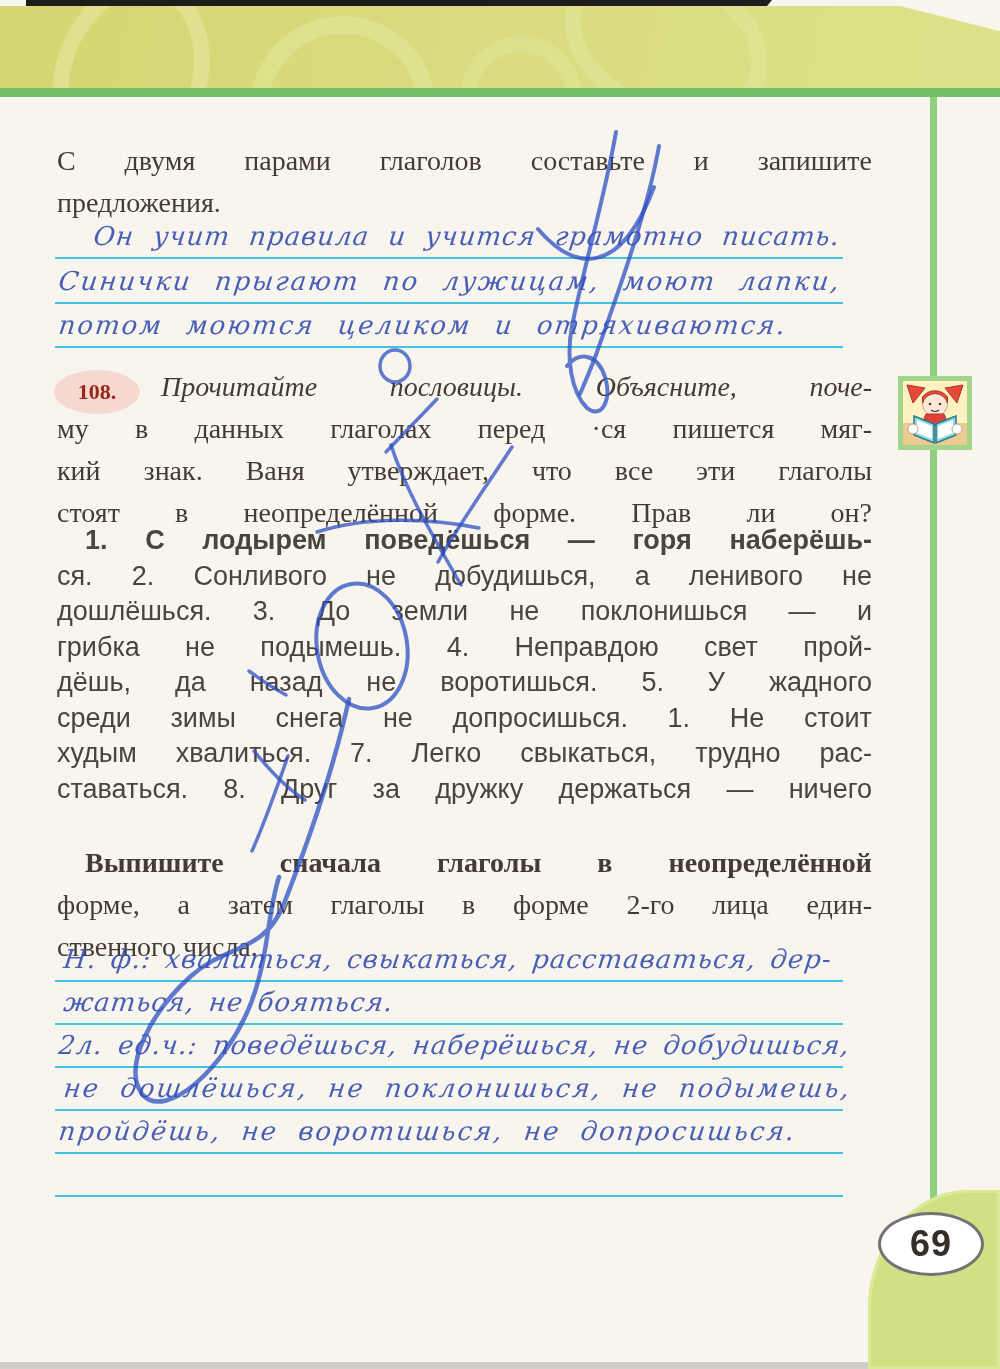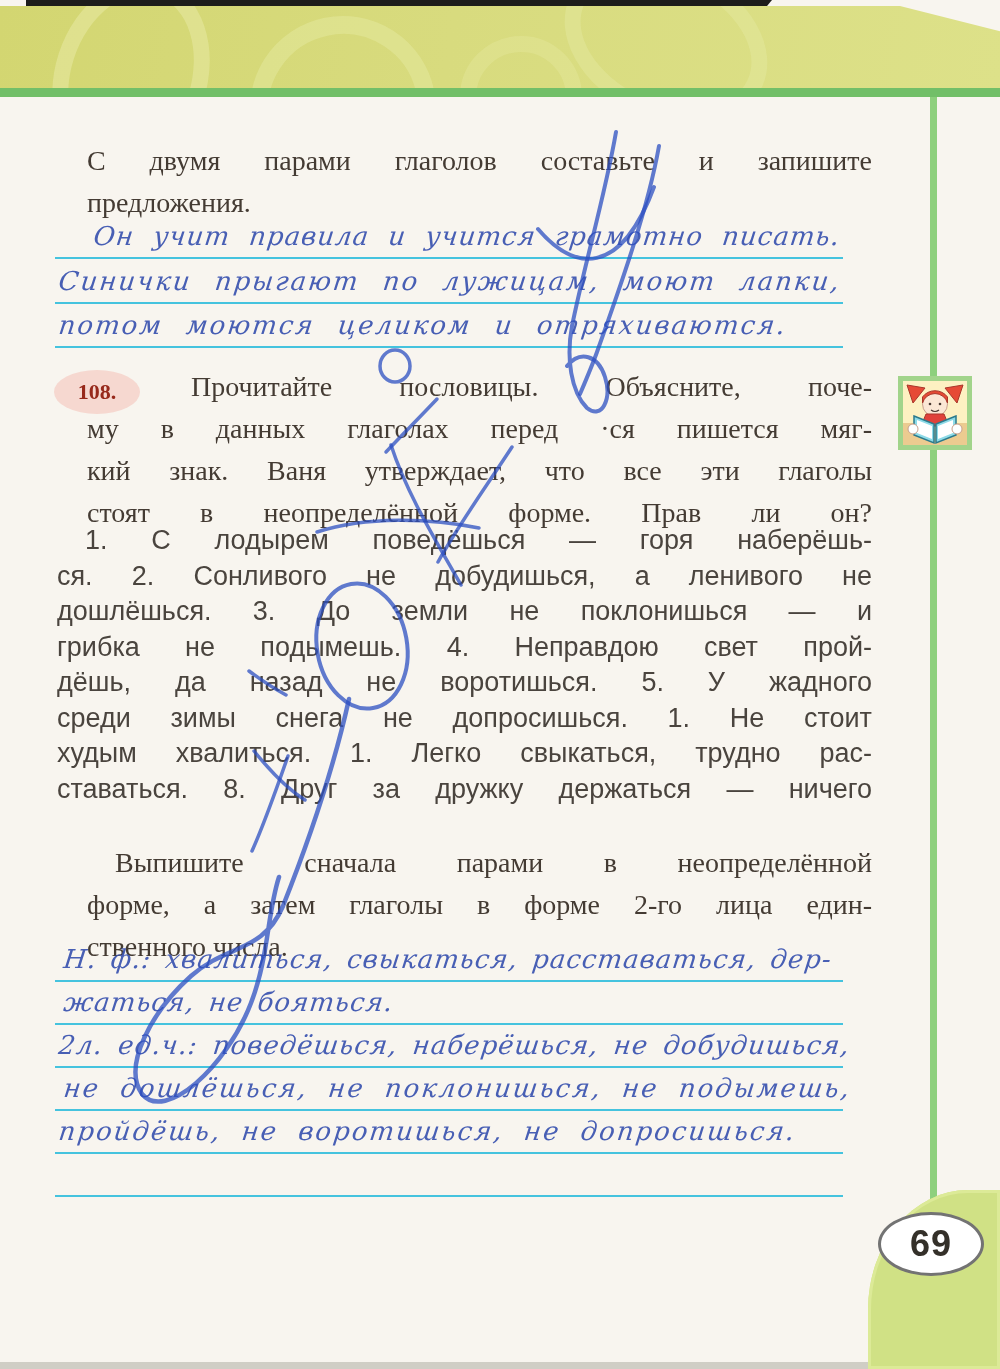--- a/index.html
+++ b/index.html
@@ -23,27 +23,27 @@
   .girl{position:absolute;left:898px;top:376px;width:74px;height:74px;}
   
   .blob{position:absolute;right:0;top:1190px;width:132px;height:179px;background:#d0e185;
         border-top-left-radius:100px 120px;box-shadow:inset 0 0 0 3px #dcea97;}
   .pnum{position:absolute;left:10px;top:22px;width:100px;height:58px;background:#fff;
         border:3px solid #737373;border-radius:50%;display:flex;align-items:center;justify-content:center;
         font-family:"Liberation Sans",sans-serif;font-weight:bold;font-size:36px;color:#343029;letter-spacing:1px;}
   
   .block{position:absolute;left:57px;width:815px;}
   .pline{font-family:"Liberation Serif",serif;font-size:28px;color:#443b33;
-         height:42px;line-height:42px;text-align:justify;text-align-last:justify;white-space:nowrap;margin-left:30px;}
+         height:42px;line-height:42px;text-align:justify;text-align-last:justify;white-space:nowrap;}
   .pline.last{text-align-last:left;}
   .sline{font-family:"Liberation Sans",sans-serif;font-size:27px;color:#4a443e;
          height:35.5px;line-height:35.5px;text-align:justify;text-align-last:justify;white-space:nowrap;}
   .sline.last{text-align-last:left;}
-  .ind{padding-left:28px;}
-  .ind-badge{padding-left:104px;}
+  .ind{padding-left:28px;font-weight:bold;}
+  .ind-badge{padding-left:104px;font-style:italic;}
   .exbadge{position:absolute;left:54px;top:370px;width:86px;height:44px;background:#f6d8d0;
         border-radius:50%;display:flex;align-items:center;justify-content:center;
         font-family:"Liberation Serif",serif;font-weight:bold;font-size:22px;color:#97291b;z-index:1;}
   
   .rule{position:absolute;left:55px;width:788px;height:0;border-bottom:2.2px solid #45c3de;z-index:1;}
   .hw{position:absolute;font-family:"DejaVu Serif",serif;font-style:italic;font-size:26px;
       color:#3a53b0;transform:skewX(-7deg);transform-origin:left bottom;letter-spacing:1px;
       white-space:nowrap;z-index:3;opacity:.92;}
   .scribble{position:absolute;left:0;top:0;z-index:6;pointer-events:none;}
 </style>
@@ -109,26 +109,26 @@
     <div class="pline">стоят в неопределённой форме. Прав ли он?</div>
   </div>
 
   <div class="block" style="top:523px">
     <div class="sline ind">1. С лодырем поведёшься — горя наберёшь-</div>
     <div class="sline">ся. 2. Сонливого не добудишься, а ленивого не</div>
     <div class="sline">дошлёшься. 3. До земли не поклонишься — и</div>
     <div class="sline">грибка не подымешь. 4. Неправдою свет прой-</div>
     <div class="sline">дёшь, да назад не воротишься. 5. У жадного</div>
     <div class="sline">среди зимы снега не допросишься. 1. Не стоит</div>
-    <div class="sline">худым хвалиться. 1. Легко свыкаться, трудно рас-</div>
+    <div class="sline">худым хвалиться. 7. Легко свыкаться, трудно рас-</div>
     <div class="sline">ставаться. 8. Друг за дружку держаться — ничего</div>
   </div>
 
   <div class="block" style="top:842px">
-    <div class="pline ind">Выпишите сначала парами в неопределённой</div>
+    <div class="pline ind">Выпишите сначала глаголы в неопределённой</div>
     <div class="pline">форме, а затем глаголы в форме 2-го лица един-</div>
     <div class="pline last">ственного числа.</div>
   </div>
 
   <div class="rule" style="top:980px"></div>
   <div class="rule" style="top:1023px"></div>
   <div class="rule" style="top:1066px"></div>
   <div class="rule" style="top:1109px"></div>
   <div class="rule" style="top:1152px"></div>
   <div class="rule" style="top:1195px"></div>

